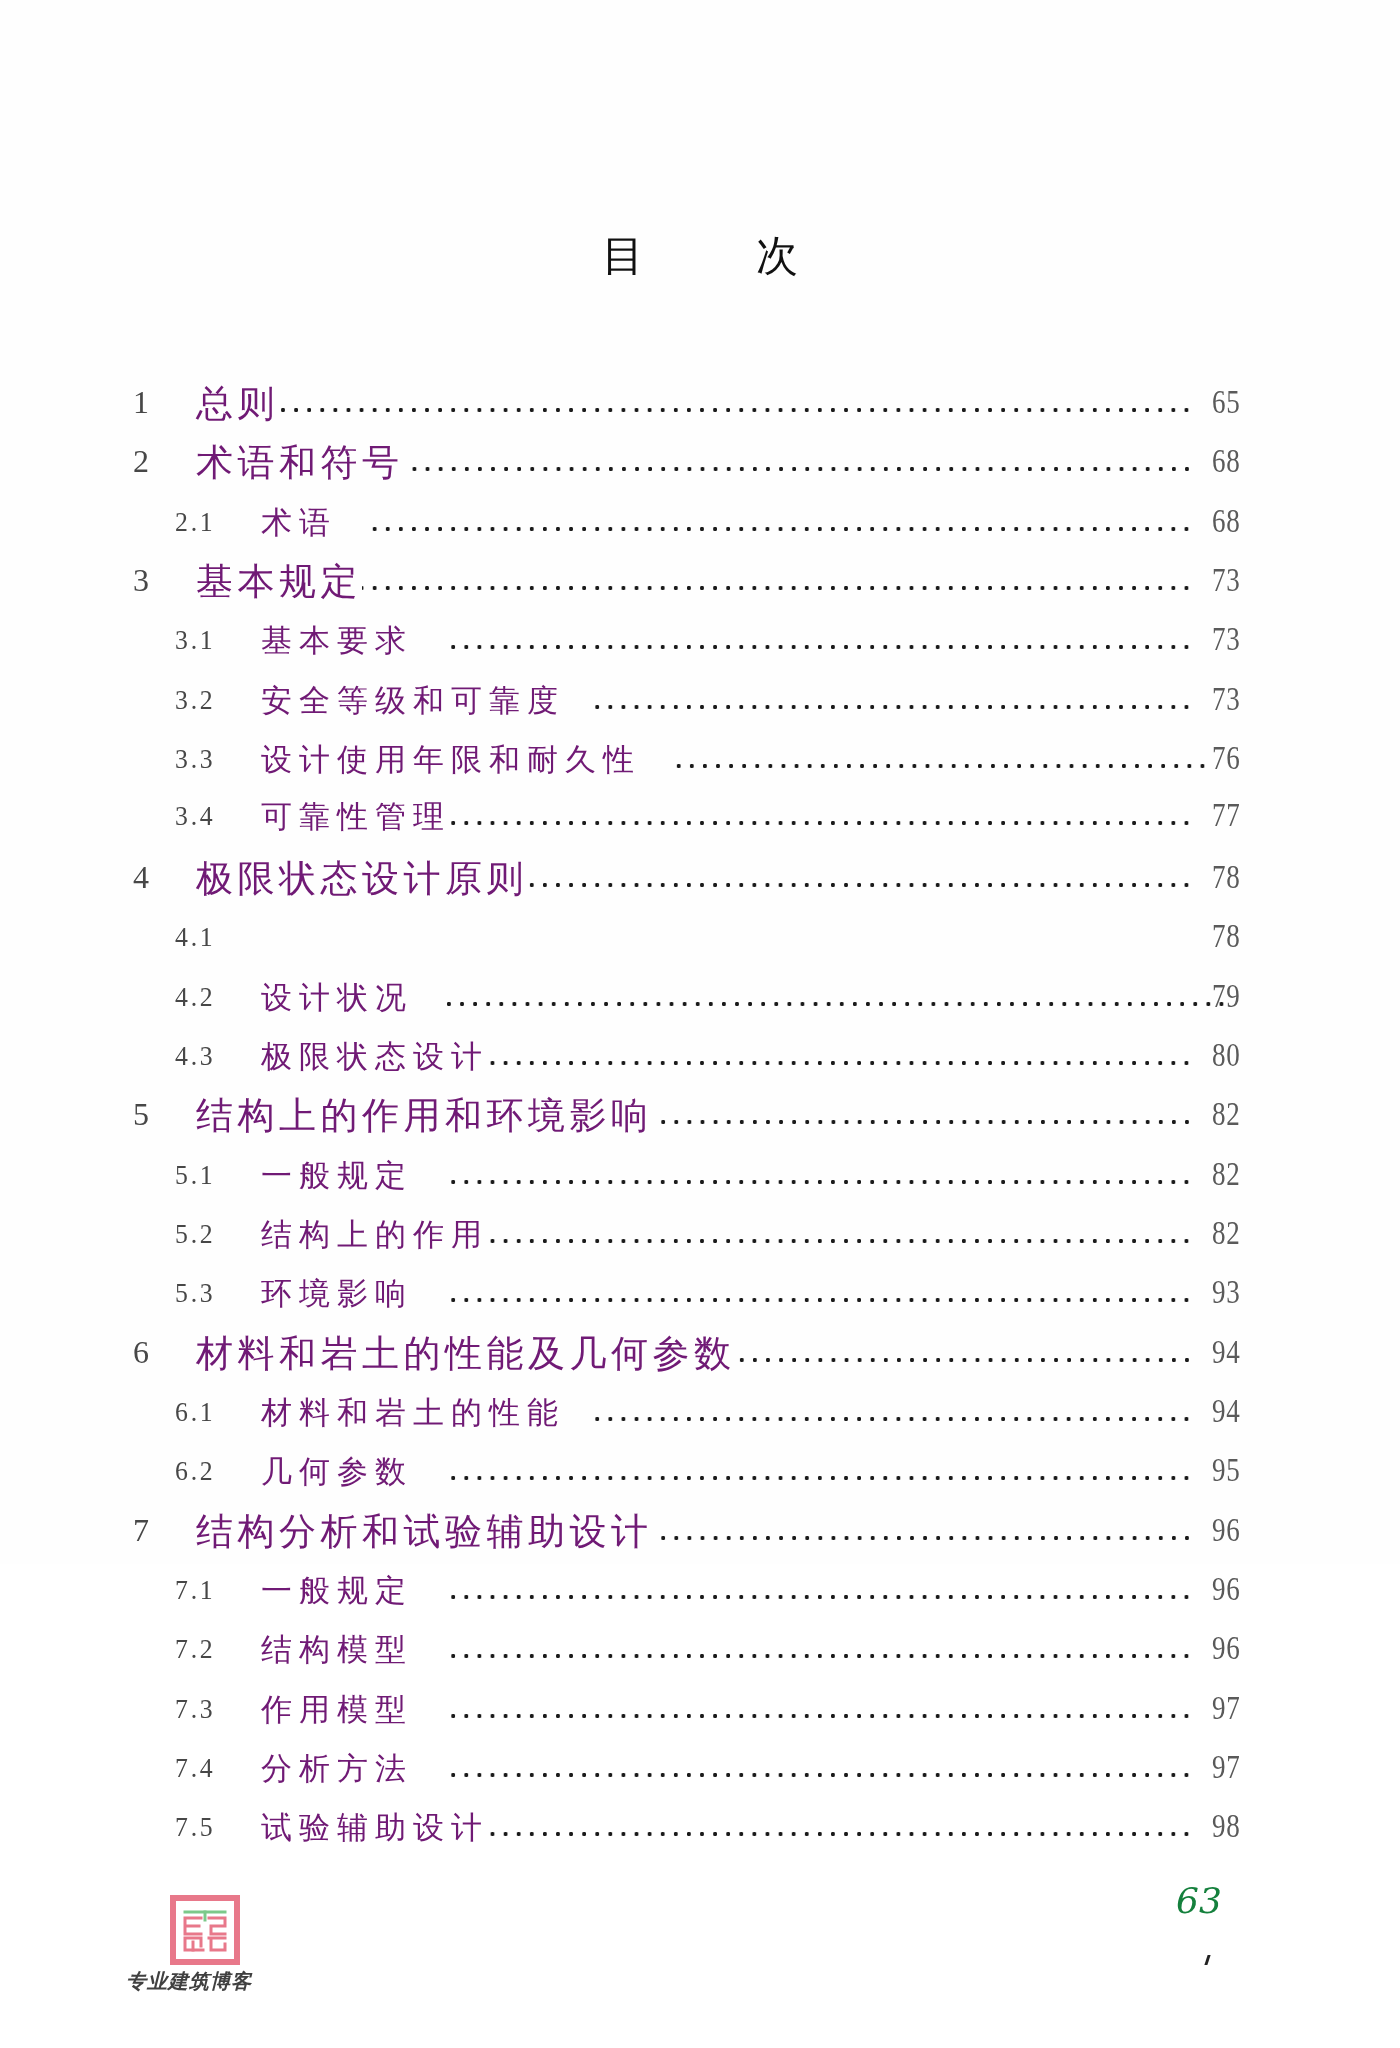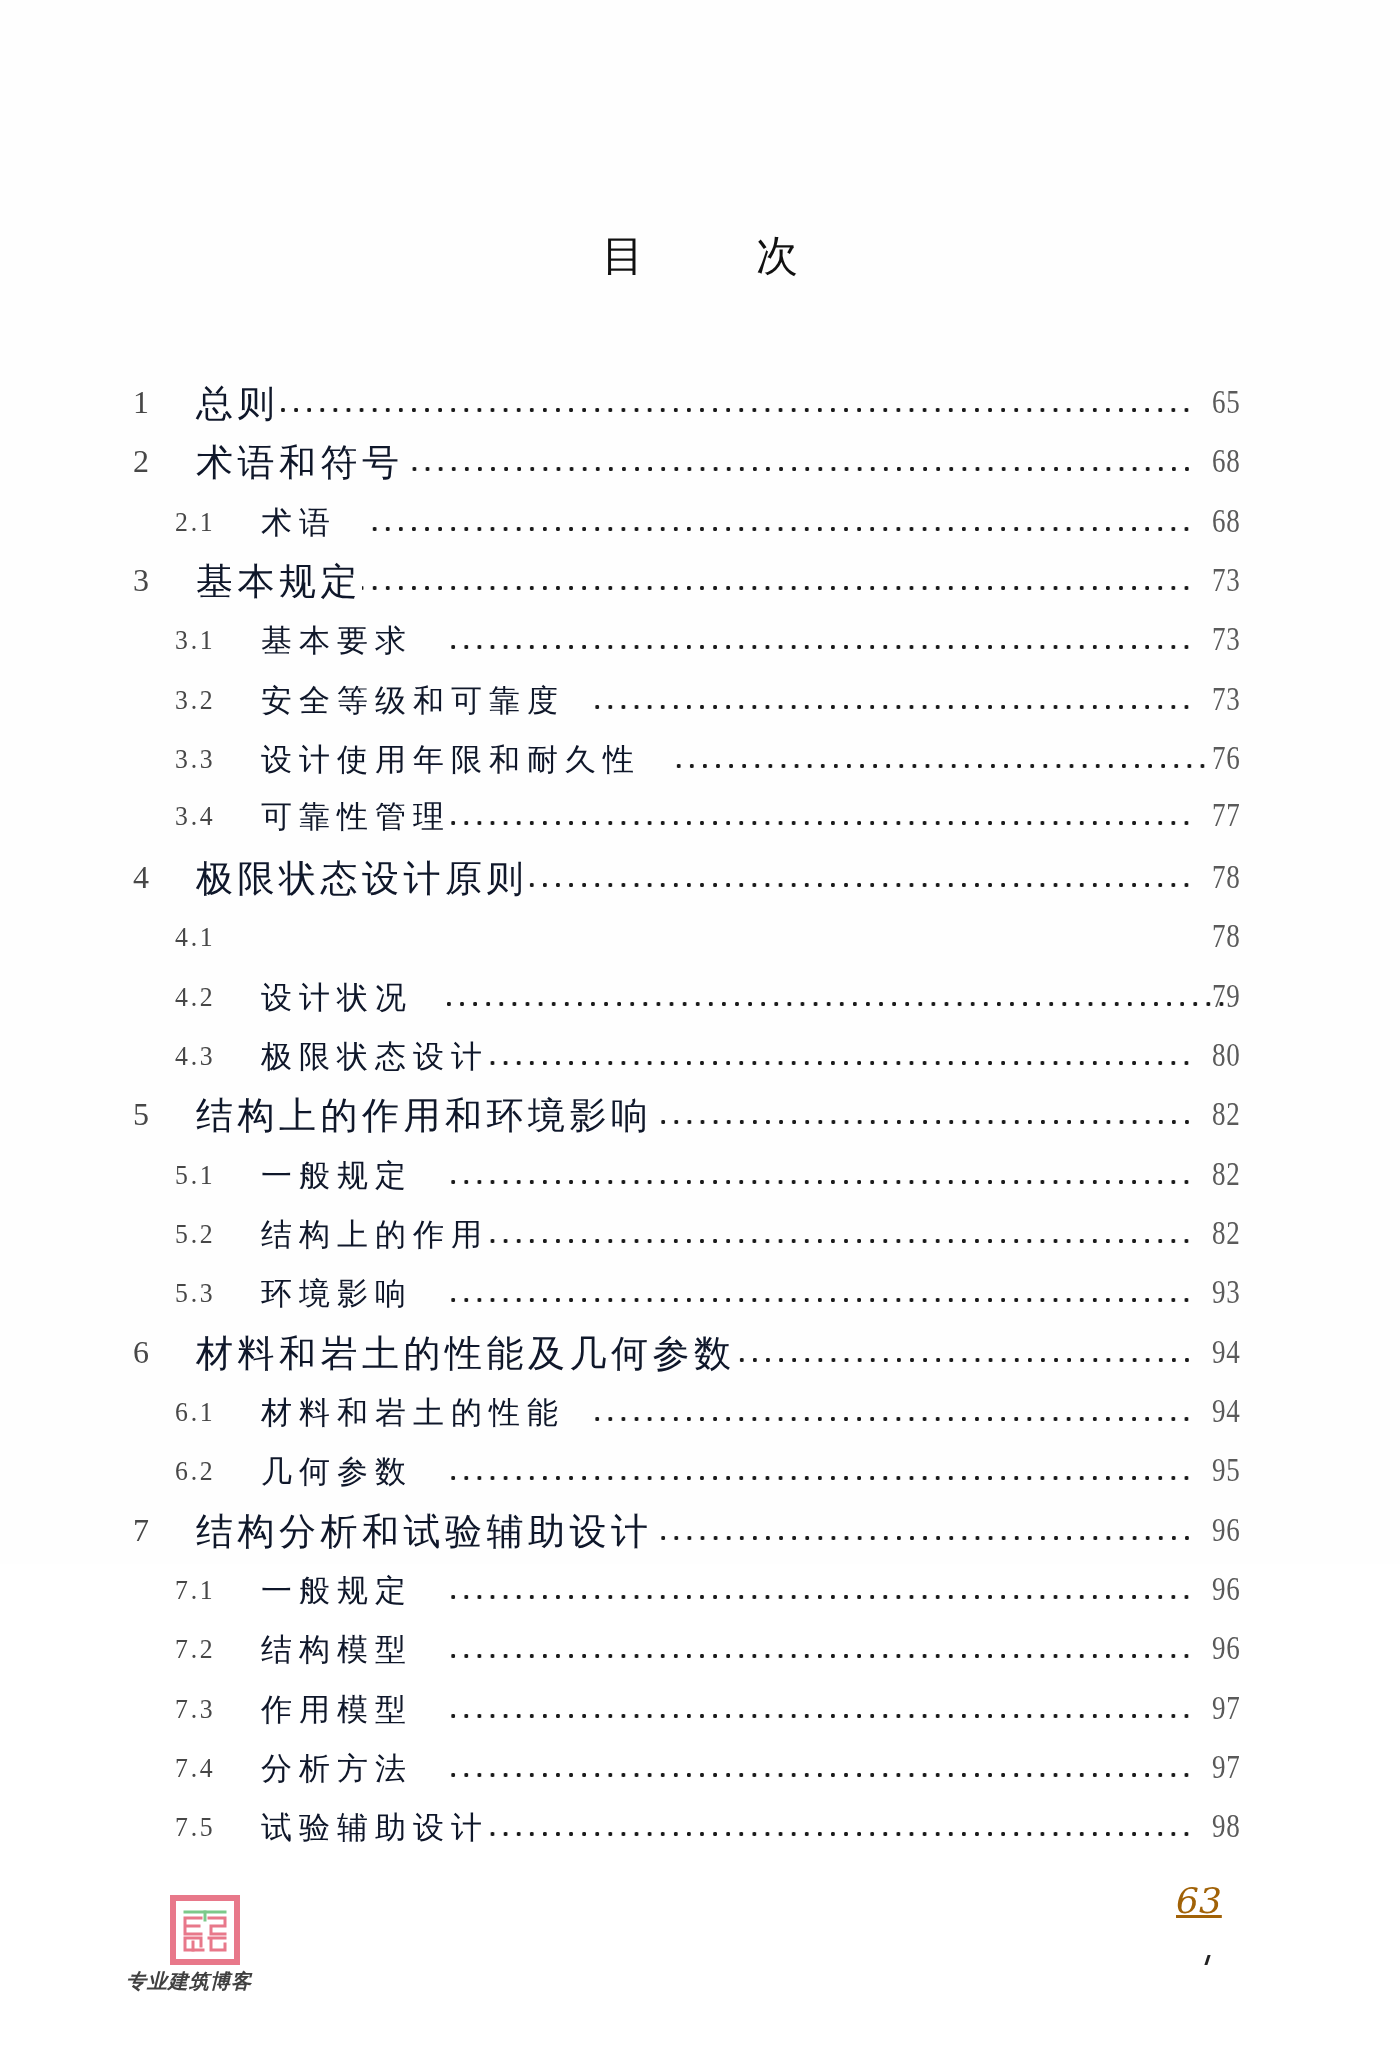--- a/index.html
+++ b/index.html
@@ -73,21 +73,21 @@
     right: 207px;
     display: flex;
     align-items: center;
     height: 56px;
   }
   .toc-row.chapter .label-wrap { left: 196px; }
   .toc-row.section .label-wrap { left: 261px; }
 
   .toc-row .label {
     white-space: nowrap;
-    color: #0f172a;
+    color: #701a75;
     font-family: Liberation Sans, sans-serif;
   }
   .toc-row.chapter .label {
     font-size: 37px;
     letter-spacing: 4.5px;
   }
   .toc-row.section .label {
     font-size: 31px;
     letter-spacing: 7px;
     text-align: right;
@@ -113,23 +113,22 @@
     transform-origin: left center;
     letter-spacing: 1px;
   }
 
   .page-number {
     position: absolute;
     left: 1176px;
     top: 1880px;
     font-size: 36px;
     font-style: italic;
-    color: #a16207;
+    color: #15803d;
     font-family: "DejaVu Serif", serif;
-    text-decoration: underline;
   }
   .scan-mark {
     position: absolute;
     left: 1206px;
     top: 1955px;
     width: 3px;
     height: 10px;
     background: #222;
     transform: skewX(-18deg);
   }

